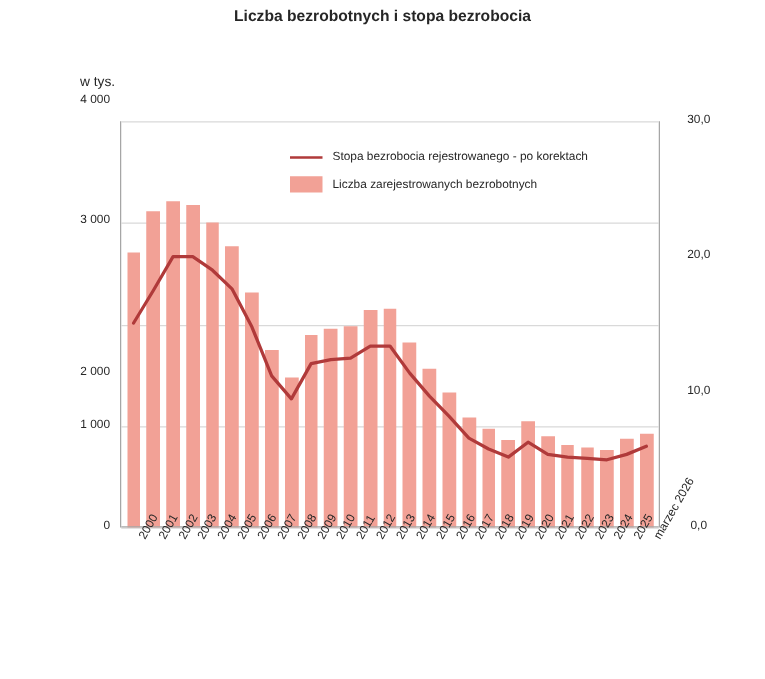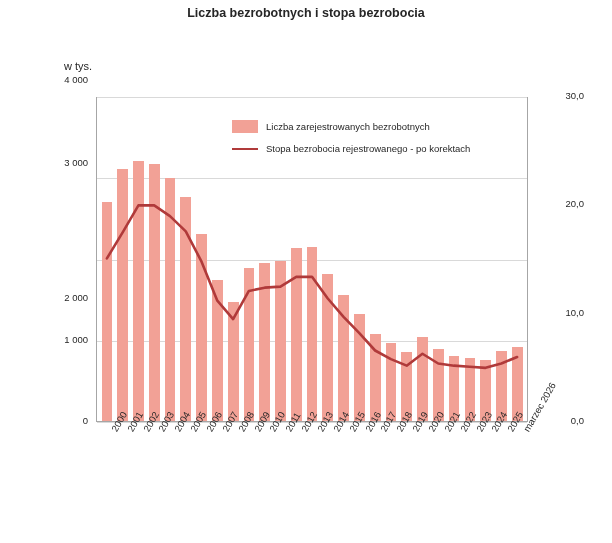--- a/index.html
+++ b/index.html
@@ -55,21 +55,21 @@
   }
 
   .lineoverlay{position:absolute;left:0;top:0;width:100%;height:100%;}
 
   
   .ylab{
     position:absolute;font-size:9.5px;color:#262626;text-align:right;
     width:52px;
   }
   .ylab-left{left:36px;}
-  .ylab-right{left:534px;text-align:right;width:50px;}
+  .ylab-right{left:534px;text-align:center;width:50px;}
 
   
   .xlabels{
     position:absolute;left:96px;top:426px;width:432px;height:100px;
   }
   .xcell{
     position:absolute;top:0;
     font-size:9.5px;color:#262626;
     transform-origin:left top;
     transform:rotate(-60deg);
@@ -95,21 +95,21 @@
 
 <div id="chart-root">
 
   <div class="title">Liczba bezrobotnych i stopa bezrobocia</div>
   <div class="unit-label">w tys.</div>
 
   <div id="ylabels-left">
       <div class="ylab ylab-left" style="top: 415px;">0</div>
       <div class="ylab ylab-left" style="top: 333.75px;">1 000</div>
       <div class="ylab ylab-left" style="top: 252.5px; margin-top: 39px;">2 000</div>
-      <div class="ylab ylab-left" style="top: 157px;">3 000</div>
+      <div class="ylab ylab-left" style="top: 170px;">3 000</div>
       <div class="ylab ylab-left" style="top: 74px;">4 000</div>
     </div>
   <div id="ylabels-right">
       <div class="ylab ylab-right" style="top: 415px;">0,0</div>
       <div class="ylab ylab-right" style="top: 306.667px;">10,0</div>
       <div class="ylab ylab-right" style="top: 198.333px;">20,0</div>
       <div class="ylab ylab-right" style="top: 90px;">30,0</div>
     </div>
 
   <div class="plot">
@@ -234,22 +234,22 @@
       <div class="xcell" style="left: 345.815px; top: 2px;">2021</div>
       <div class="xcell" style="left: 361.667px; top: 2px;">2022</div>
       <div class="xcell" style="left: 377.519px; top: 2px;">2023</div>
       <div class="xcell" style="left: 393.37px; top: 2px;">2024</div>
       <div class="xcell" style="left: 409.222px; top: 2px;">2025</div>
       <div class="xcell" style="left: 425.074px; top: 2px;">marzec 2026</div>
     </div>
 
   <div class="legend">
     <div class="legend-row">
+      <div class="legend-line"></div>
+      <div class="legend-text">Stopa bezrobocia rejestrowanego - po korektach</div>
+    </div>
+    <div class="legend-row">
       <div class="legend-swatch"></div>
       <div class="legend-text">Liczba zarejestrowanych bezrobotnych</div>
     </div>
-    <div class="legend-row">
-      <div class="legend-line"></div>
-      <div class="legend-text">Stopa bezrobocia rejestrowanego - po korektach</div>
-    </div>
   </div>
 
 </div>
 
 </body></html>

